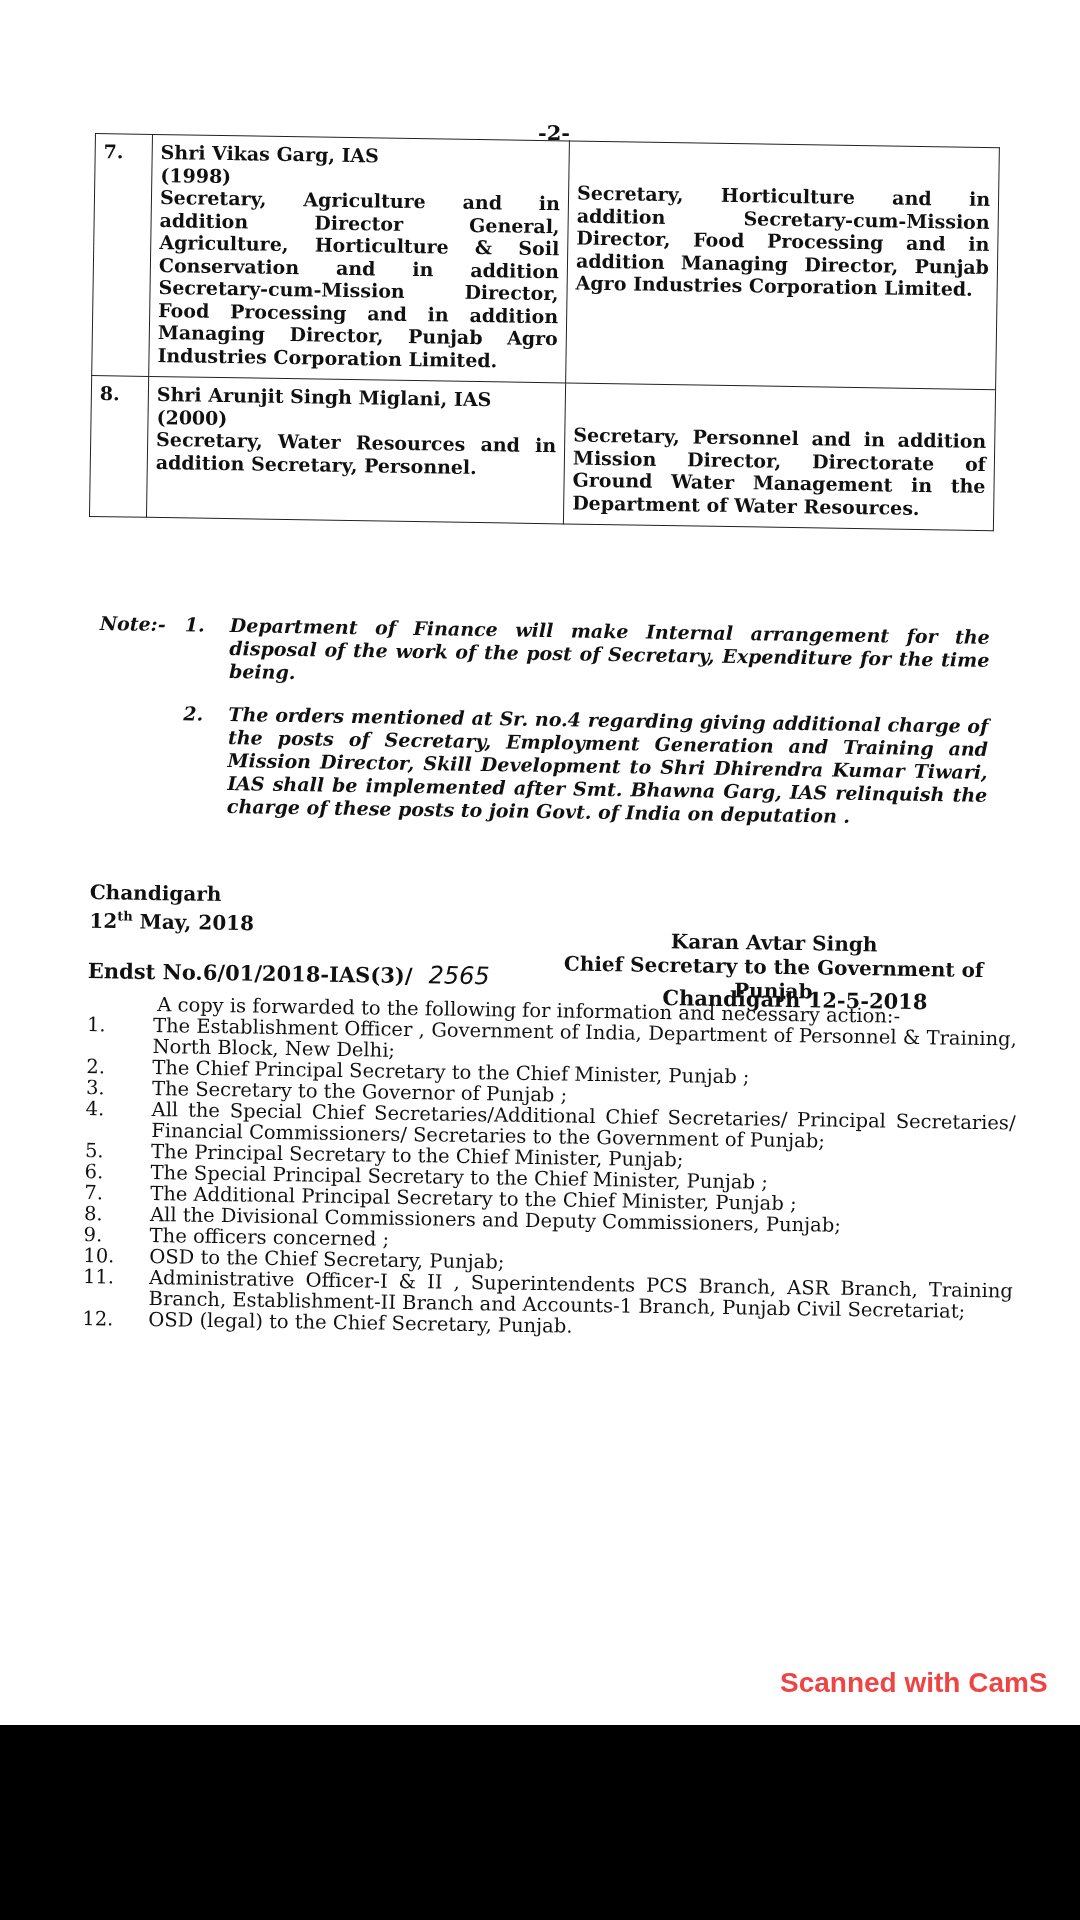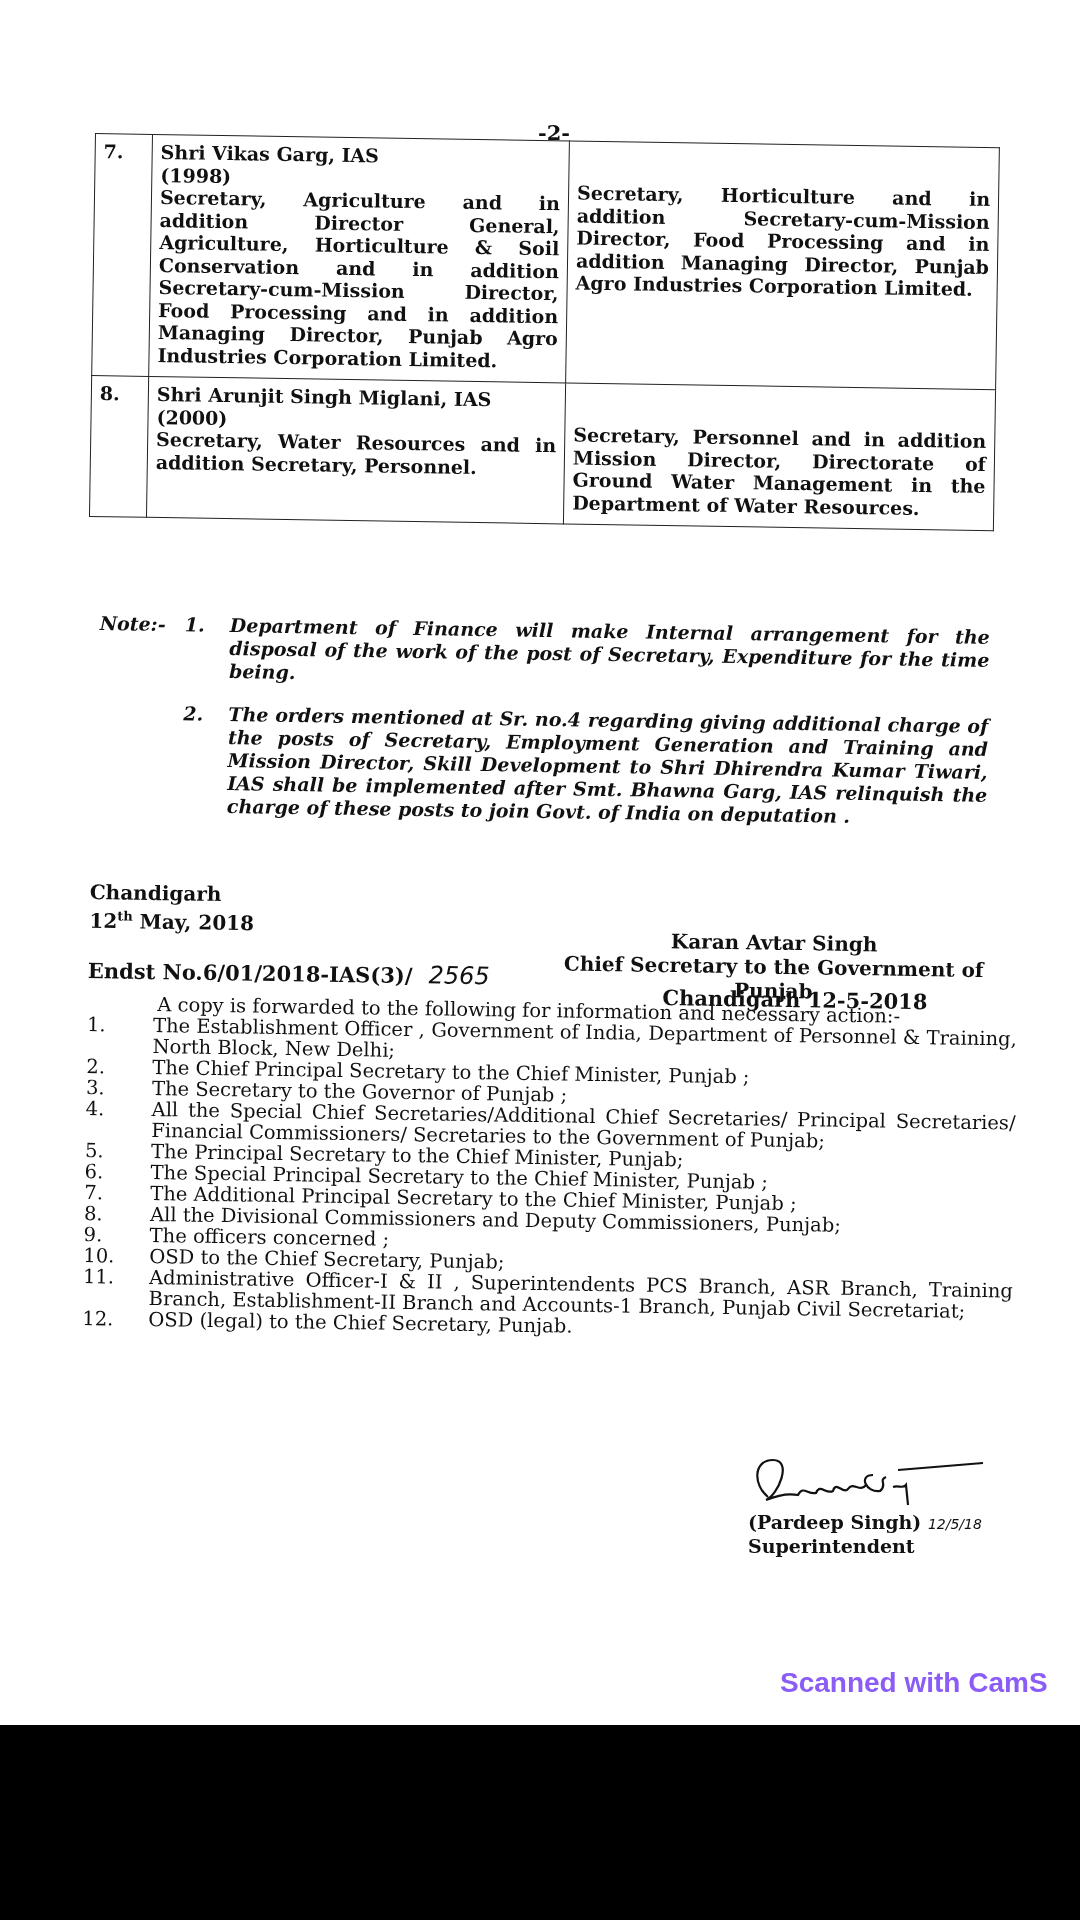--- a/index.html
+++ b/index.html
@@ -32,21 +32,21 @@
   .endst-date { font-weight:bold; margin-right:90px; margin-top:18px; }
   .intro { margin-left:70px; margin-top:-6px; }
   ol.cc { list-style:none; margin:0; padding:0; }
   ol.cc li { display:flex; }
   ol.cc .n { width:66px; flex-shrink:0; }
   ol.cc .t { flex:1; text-align:justify; text-align-last:left; }
   .signature { position:absolute; left:748px; top:1455px; width:300px; }
   .scribble { width:270px; height:60px; }
   .sup-name { font-weight:bold; font-size:19px; line-height:22px; margin-top:-8px; }
   .sup-title { font-weight:bold; font-size:19px; line-height:22px; }
-  .scan { position:absolute; left:780px; top:1667px; font-weight:bold; font-size:28px; color:#8b5cf6; white-space:nowrap; }
+  .scan { position:absolute; left:780px; top:1667px; font-weight:bold; font-size:28px; color:#ef4444; white-space:nowrap; }
 </style>
 </head>
 <body>
 
 <div class="page">
 
   <div class="pgnum serif">-2-</div>
 
   <table class="assign serif">
     <tbody>
@@ -148,25 +148,15 @@
           <span class="n">11.</span>
           <span class="t">Administrative Officer-I &amp; II , Superintendents PCS Branch, ASR Branch, Training Branch, Establishment-II Branch and Accounts-1 Branch, Punjab Civil Secretariat;</span>
         </li>
       <li>
           <span class="n">12.</span>
           <span class="t">OSD (legal) to the Chief Secretary, Punjab.</span>
         </li>
     </ol>
   </div>
 
-  <div class="signature serif">
-    <svg class="scribble" viewBox="0 0 270 60">
-      <path d="M20 42 C5 30, 5 5, 25 5 C45 5, 30 40, 18 45 C30 40, 40 38, 50 40 C55 30, 60 40, 68 38 C72 28, 78 40, 85 36 C88 25, 95 40, 100 34 C105 26, 112 38, 118 30 M125 20 C110 20, 118 38, 132 36 C140 30, 130 25, 138 22 M145 32 C150 30, 155 34, 158 30 L160 50 M150 15 L235 8" fill="none" stroke="#111" stroke-width="2.2"></path>
-    </svg>
-    <div class="sup-name">
-      <span>(Pardeep Singh)</span>
-      <span style="font-family:'DejaVu Sans',sans-serif;font-weight:normal;font-size:14px;font-style:italic">12/5/18</span>
-    </div>
-    <div class="sup-title">Superintendent</div>
-  </div>
 
   <div class="scan">Scanned with CamS</div>
 </div>
 
 </body></html>

